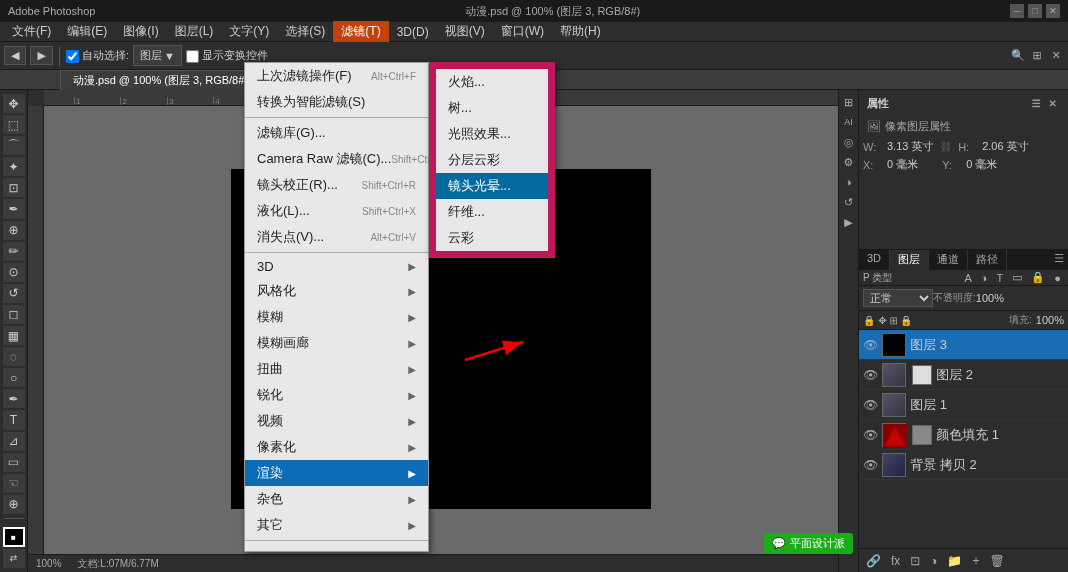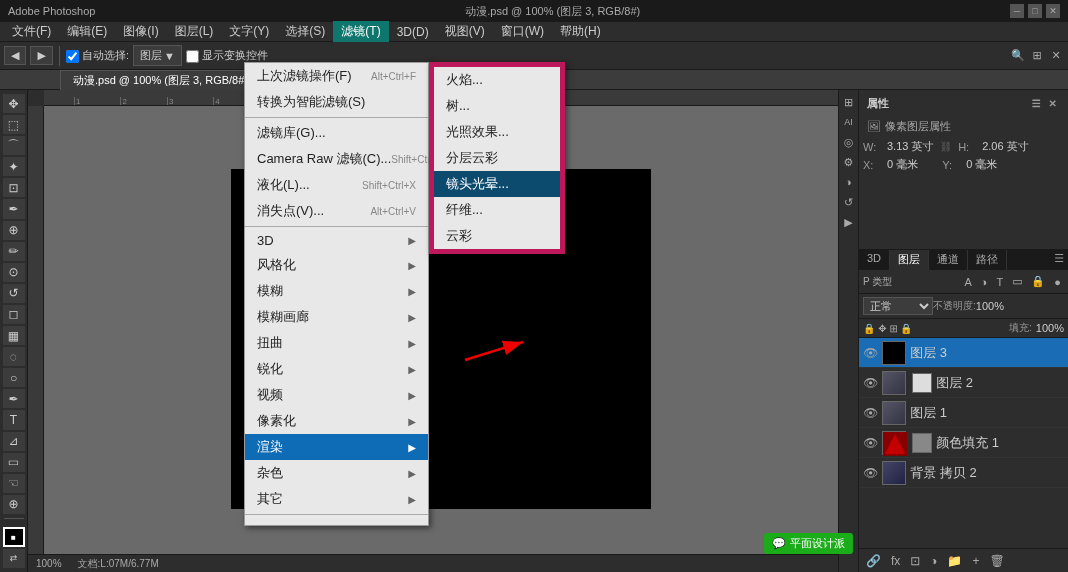--- a/index.html
+++ b/index.html
@@ -42,21 +42,21 @@
       padding: 0 4px;
       border-bottom: 1px solid #1a1a1a;
     }
     .menu-item {
       padding: 2px 8px;
       color: #ccc;
       font-size: 12px;
       cursor: pointer;
       white-space: nowrap;
     }
-    .menu-item.active { background: #0f766e; color: #fff; }
+    .menu-item.active { background: #c2410c; color: #fff; }
 
     
     #toolbar {
       height: 28px;
       background: #2d2d2d;
       display: flex;
       align-items: center;
       padding: 0 4px;
       gap: 4px;
       border-bottom: 1px solid #1a1a1a;
@@ -200,21 +200,21 @@
     }
     .layers-tabs {
       display: flex; background: #1a1a1a; height: 20px;
     }
     .layer-tab {
       padding: 2px 8px; font-size: 11px; color: #aaa; cursor: pointer;
       border-right: 1px solid #333;
     }
     .layer-tab.active { background: #2d2d2d; color: #fff; }
     .layers-toolbar {
-      height: 24px; background: #2d2d2d;
+      height: 16px; background: #2d2d2d;
       display: flex; align-items: center; padding: 0 4px; gap: 3px;
       border-bottom: 1px solid #1a1a1a;
     }
     .layers-toolbar-icon { font-size: 11px; color: #aaa; cursor: pointer; padding: 1px 3px; }
     .layers-blend-row {
       display: flex; align-items: center; padding: 3px 4px; 
       border-bottom: 1px solid #1a1a1a;
       font-size: 11px;
     }
     .blend-select {
@@ -281,34 +281,34 @@
     .dropdown-item.active { background: #0e6bb5; color: #fff; }
     .dropdown-arrow { font-size: 10px; color: #666; }
     .dropdown-item.active .dropdown-arrow { color: #fff; }
     .dropdown-shortcut { font-size: 10px; color: #888; }
     .dropdown-divider { height: 1px; background: #aaa; margin: 2px 0; }
 
     
     #render-submenu {
       position: absolute;
       top: 62px; left: 429px;
-      width: 136px;
+      width: 126px;
       background: #e8e8e8;
-      border: 5px solid #be185d;
+      border: 7px solid #be185d;
       box-shadow: 2px 2px 6px rgba(0,0,0,0.5);
       z-index: 1001;
       font-size: 13px;
       color: #222;
     }
     .submenu-item {
       padding: 4px 12px;
       cursor: pointer;
       white-space: nowrap;
     }
-    .submenu-item.active { background: #0c4a6e; color: #fff; }
+    .submenu-item.active { background: #0369a1; color: #fff; }
 
     
     #right-icons {
       width: 20px;
       background: #2d2d2d;
       border-left: 1px solid #1a1a1a;
       display: flex; flex-direction: column; align-items: center;
       padding: 4px 0; gap: 4px;
     }
     .r-icon {
@@ -592,20 +592,24 @@
   </div>
   <div class="dropdown-divider"></div>
   <div class="dropdown-item">
     <span>滤镜库(G)...</span>
   </div>
   <div class="dropdown-item">
     <span>Camera Raw 滤镜(C)...</span>
     <span class="dropdown-shortcut">Shift+Ctrl+A</span>
   </div>
   <div class="dropdown-item">
+    <span>镜头校正(R)...</span>
+    <span class="dropdown-shortcut">Shift+Ctrl+R</span>
+  </div>
+  <div class="dropdown-item">
     <span>液化(L)...</span>
     <span class="dropdown-shortcut">Shift+Ctrl+X</span>
   </div>
   <div class="dropdown-item">
     <span>消失点(V)...</span>
     <span class="dropdown-shortcut">Alt+Ctrl+V</span>
   </div>
   <div class="dropdown-divider"></div>
   <div class="dropdown-item">
     <span>3D</span>

